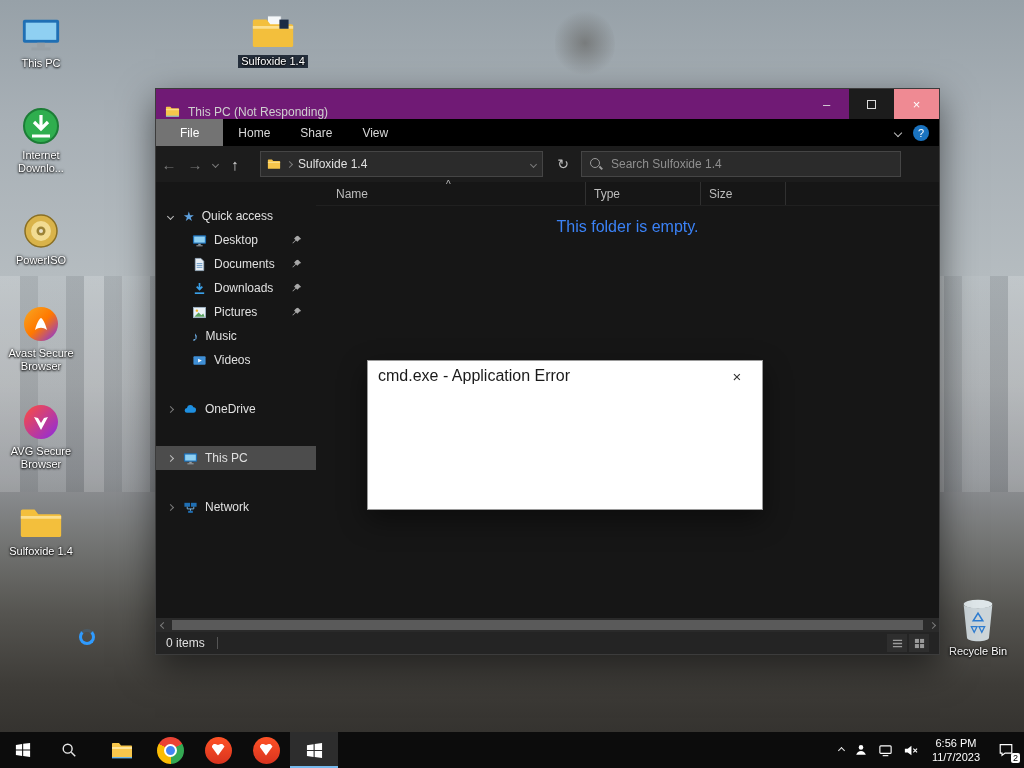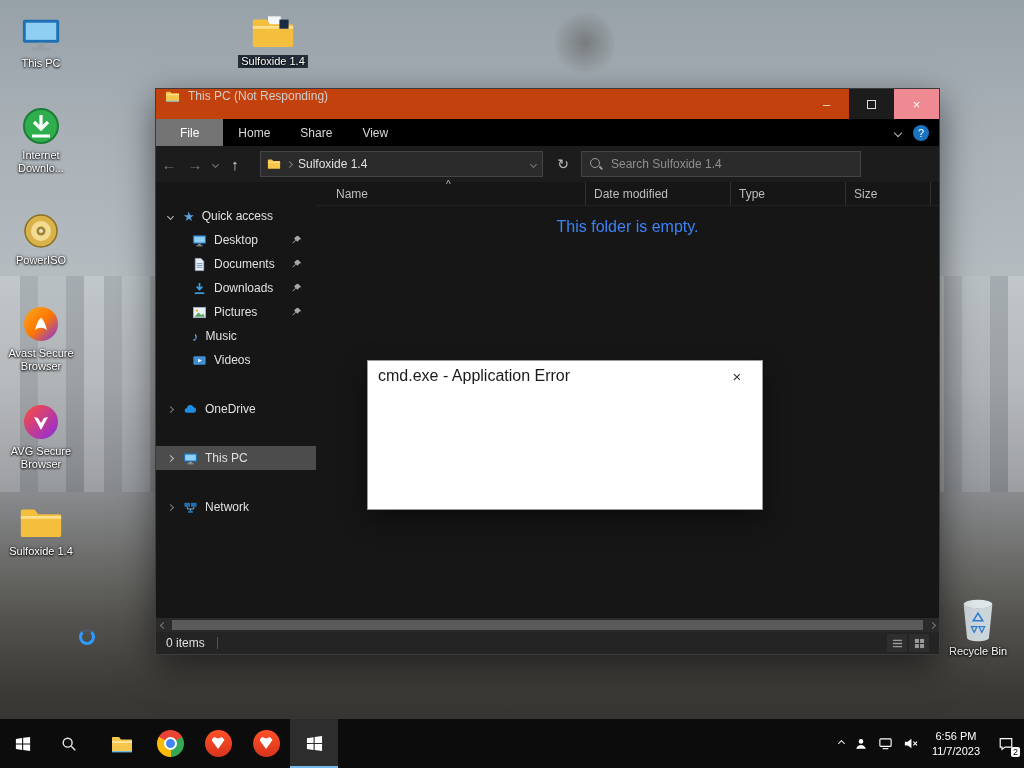--- a/index.html
+++ b/index.html
@@ -20,42 +20,42 @@
 
   .ic-chrome{width:27px;height:27px;border-radius:50%;background:conic-gradient(from -60deg,#ea4335 0 120deg,#34a853 0 240deg,#fbbc05 0 360deg);position:relative}
   .ic-chrome::after{content:"";position:absolute;inset:7px;background:#4285f4;border:2.5px solid #fff;border-radius:50%}
   .ic-brave{width:27px;height:27px;border-radius:50%;background:linear-gradient(180deg,#ff5226,#d8331f);position:relative}
   .ic-brave::after{content:"";position:absolute;left:7px;right:7px;top:7px;bottom:8px;background:#fff;
     clip-path:polygon(50% 100%,0 25%,20% 0,50% 12%,80% 0,100% 25%)}
 
   
   .win{position:absolute;left:155px;top:88px;width:785px;height:567px;background:#191919;border:1px solid #3c3c3c;
     box-shadow:0 12px 34px rgba(0,0,0,.55);z-index:10}
-  .titlebar{position:absolute;left:0;right:0;top:0;height:30px;background:#c2410c;display:flex;align-items:flex-start}
+  .titlebar{position:absolute;left:0;right:0;top:0;height:30px;background:#701a75;display:flex;align-items:flex-end}
   .titlebar .ticon{margin:0 8px 0 9px}
   .titlebar .ttext{color:#cfcfcf;font-size:12px}
   .wbtns{margin-left:auto;display:flex;height:100%}
   .wbtn{width:45px;height:100%;display:flex;align-items:center;justify-content:center;color:#ddd;font-size:13px}
   .wbtn.max{background:#1c1c1c}
   .wbtn.close{background:#ef8a93;color:#fff}
   .maxglyph{width:9px;height:9px;border:1px solid #ddd}
 
   .menubar{position:absolute;left:0;right:0;top:30px;height:27px;background:#000;display:flex;align-items:stretch}
   .mitem{padding:0 15px;display:flex;align-items:center;color:#d8d8d8;font-size:12px}
   .mitem.file{background:#737373;color:#fff;padding:0 24px}
   .menu-right{margin-left:auto;display:flex;align-items:center;gap:12px;padding-right:10px}
   .helpbtn{width:16px;height:16px;border-radius:50%;background:#1a73c0;color:#fff;font-size:11px;display:flex;align-items:center;justify-content:center}
 
   .navbar{position:absolute;left:0;right:0;top:57px;height:36px;background:#1c1c1c;display:flex;align-items:center}
   .navarrow{font-size:15px;width:26px;text-align:center}
   .addrbox{position:absolute;left:104px;top:5px;width:283px;height:26px;background:#2b2b2b;border:1px solid #454545;
     display:flex;align-items:center;padding:0 6px;gap:6px}
   .addrtext{color:#e0e0e0;font-size:12px;flex:1}
   .refreshbtn{position:absolute;left:394px;top:5px;width:26px;height:26px;color:#bdbdbd;font-size:14px;display:flex;align-items:center;justify-content:center}
-  .searchbox{position:absolute;left:425px;top:5px;width:280px;height:26px;background:#2b2b2b;border:1px solid #454545;
+  .searchbox{position:absolute;left:425px;top:5px;width:320px;height:26px;background:#2b2b2b;border:1px solid #454545;
     display:flex;align-items:center;padding:0 8px;gap:8px}
   .searchbox input{flex:1;background:transparent;border:none;outline:none;color:#cfcfcf;font-size:12px;font-family:"Liberation Sans",sans-serif}
   .searchbox input::placeholder{color:#8f8f8f}
 
   .body-area{position:absolute;left:0;right:0;top:93px;bottom:36px;background:#161616;display:flex}
   .sidebar{width:160px;background:#161616;padding-top:22px;flex:none}
   .srow{height:24px;display:flex;align-items:center;font-size:12px;color:#e0e0e0;padding-left:8px;gap:7px}
   .srow.group{margin-top:25px}
   .srow.child{padding-left:36px}
   .srow.selected{background:#4c4c4c}
@@ -82,21 +82,21 @@
   .viewbtn{width:20px;height:18px;display:flex;align-items:center;justify-content:center;background:#2e2e2e}
 
   
   .dialog{position:absolute;left:367px;top:360px;width:396px;height:150px;background:#fff;border:1px solid #9a9a9a;
     box-shadow:0 10px 26px rgba(0,0,0,.45);z-index:20}
   .dialog .dtitle{position:absolute;left:0;right:0;top:0;height:30px;display:flex;align-items:center;padding:0 10px}
   .dialog .dtext{font-size:16px;color:#1a1a1a;flex:1}
   .dialog .dclose{width:30px;height:30px;display:flex;align-items:center;justify-content:center;color:#333;font-size:15px}
 
   
-  .taskbar{position:absolute;left:0;right:0;bottom:0;height:49px;background:#0c0c0c;display:flex;align-items:stretch;z-index:40}
+  .taskbar{position:absolute;left:0;right:0;bottom:0;height:36px;background:#0c0c0c;display:flex;align-items:stretch;z-index:40}
   .tbtn{width:46px;display:flex;align-items:center;justify-content:center}
   .tbtn.app{width:48px}
   .tbtn.active{background:#2d2d2d;box-shadow:inset 0 -2px 0 #76b9ed}
   .apps{display:flex;margin-left:6px}
   .tray{margin-left:auto;display:flex;align-items:center;gap:10px;padding-right:6px}
   .clock{font-size:11px;color:#fff;text-align:center;line-height:1.3;padding:0 4px}
   .notif{position:relative;width:24px;height:24px;display:flex;align-items:center;justify-content:center}
   .notifbadge{position:absolute;right:-2px;bottom:-1px;background:#fff;color:#000;font-size:9px;padding:0 2px;border-radius:2px}
 
   
@@ -433,23 +433,20 @@
           </span>
         <span class="slabel">Network</span>
       </div>
     </div>
 
     <div class="pane">
       <div class="cols">
         <span class="sortcaret">^</span>
         <div class="col name">
             <span>Name</span>
-          </div>
-        <div class="col date">
-            <span>Date modified</span>
           </div>
         <div class="col type">
             <span>Type</span>
           </div>
         <div class="col size">
             <span>Size</span>
           </div>
       </div>
       <div class="emptymsg">This folder is empty.</div>
     </div>

